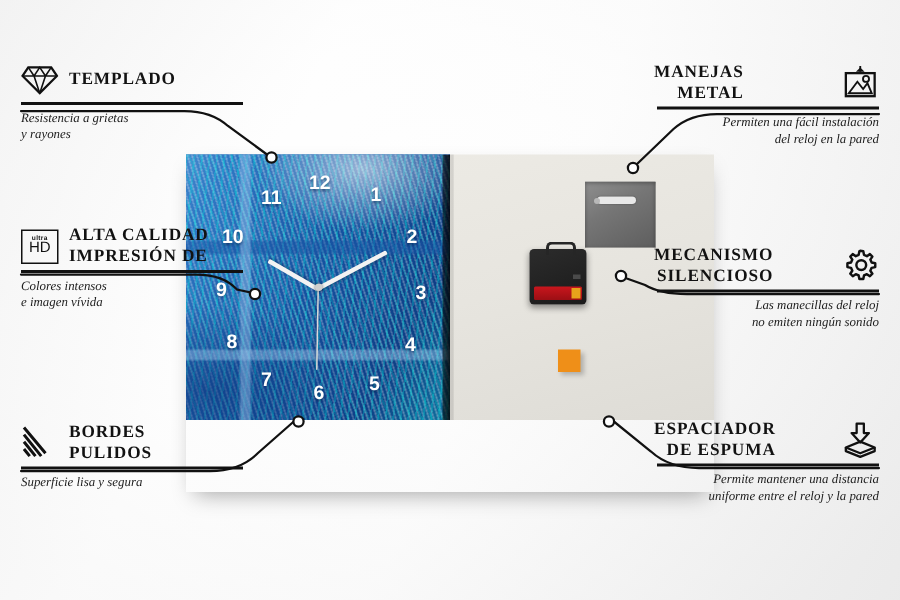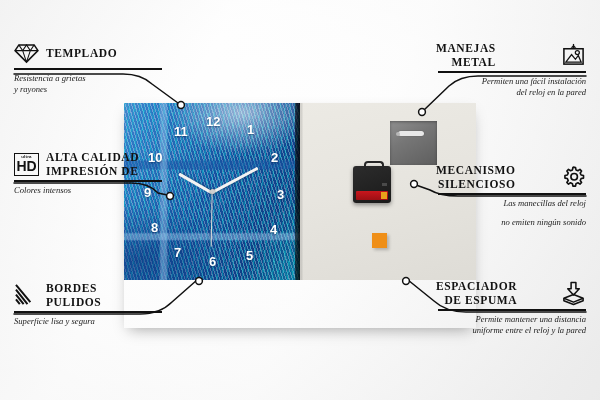--- a/index.html
+++ b/index.html
@@ -86,21 +86,21 @@
     letter-spacing:.6px;color:#121212;line-height:1.22;text-transform:uppercase;}
   .ttl.r{text-align:right;}
   .rule{height:1.6px;background:#111;margin-top:2px;}
   .desc{font-family:"Liberation Serif",serif;font-size:8.6px;color:#1b1b1b;
     line-height:1.35;margin-top:3px;font-style:italic;}
   .desc.r{text-align:right;}
   .ico{width:25px;height:25px;flex:0 0 25px;display:flex;align-items:center;justify-content:center;}
   .ico svg{display:block;}
   .hdbox{width:25px;height:21px;border:1.7px solid #111;display:flex;flex-direction:column;
     align-items:center;justify-content:center;line-height:1;}
-  .hdbox b{font-family:"Liberation Sans",sans-serif;font-size:14px;font-weight:700;color:#111;}
+  .hdbox b{font-family:"Liberation Sans",sans-serif;font-size:10px;font-weight:400;color:#111;}
   .hdbox s{font-family:"Liberation Sans",sans-serif;font-size:4.4px;font-weight:700;
     color:#111;text-decoration:none;letter-spacing:.2px;}
 </style>
 </head>
 <body>
 
 <div class="stage">
 
   <svg class="wires" viewBox="0 0 600 400">
     <g fill="none" stroke="#111" stroke-width="1.5" stroke-linecap="round">
@@ -191,20 +191,21 @@
           <b>HD</b>
         </span>
       </span>
       <div>
         <div class="ttl">ALTA CALIDAD</div>
         <div class="ttl">IMPRESIÓN DE</div>
       </div>
     </div>
     <div class="rule" style="width:148px"></div>
     <div class="desc">Colores intensos</div>
+    <div class="desc" style="margin-top:0">e imagen vívida</div>
   </div>
 
   <div class="feat" style="left:14px;top:281px;width:150px">
     <div class="frow">
       <span class="ico">
         <svg width="25" height="22" viewBox="0 0 26 23">
           <path d="M2 1 L17 19 M2 6 L14 21 M2 11 L10 21 M2 16 L6 21" fill="none" stroke="#111" stroke-width="2.1"></path>
           <path d="M2 1 L22 1" fill="none" stroke="#111" stroke-width="0"></path>
         </svg>
       </span>
@@ -246,21 +247,21 @@
       </div>
       <span class="ico">
         <svg width="25" height="25" viewBox="0 0 26 26">
           <path d="M13 2.2 L15.1 2.6 L15.6 5.1 L17.6 6 L19.7 4.6 L21.4 6.3 L20 8.4 L20.9 10.4 L23.4 10.9 L23.4 13.6 L20.9 14.1 L20 16.1 L21.4 18.2 L19.7 19.9 L17.6 18.5 L15.6 19.4 L15.1 21.9 L12.4 21.9 L11.9 19.4 L9.9 18.5 L7.8 19.9 L6.1 18.2 L7.5 16.1 L6.6 14.1 L4.1 13.6 L4.1 10.9 L6.6 10.4 L7.5 8.4 L6.1 6.3 L7.8 4.6 L9.9 6 L11.9 5.1 L12.4 2.6 Z" fill="none" stroke="#111" stroke-width="1.7" stroke-linejoin="round"></path>
           <circle cx="13.7" cy="12.2" r="3.4" fill="none" stroke="#111" stroke-width="1.7"></circle>
         </svg>
       </span>
     </div>
     <div class="rule" style="width:148px;margin-left:2px"></div>
     <div class="desc r">Las manecillas del reloj</div>
-    <div class="desc r" style="margin-top:8px">no emiten ningún sonido</div>
+    <div class="desc r" style="margin-top:0">no emiten ningún sonido</div>
   </div>
 
   <div class="feat" style="left:436px;top:279px;width:150px">
     <div class="frow r">
       <div>
         <div class="ttl r">ESPACIADOR</div>
         <div class="ttl r">DE ESPUMA</div>
       </div>
       <span class="ico">
         <svg width="25" height="25" viewBox="0 0 26 26">

